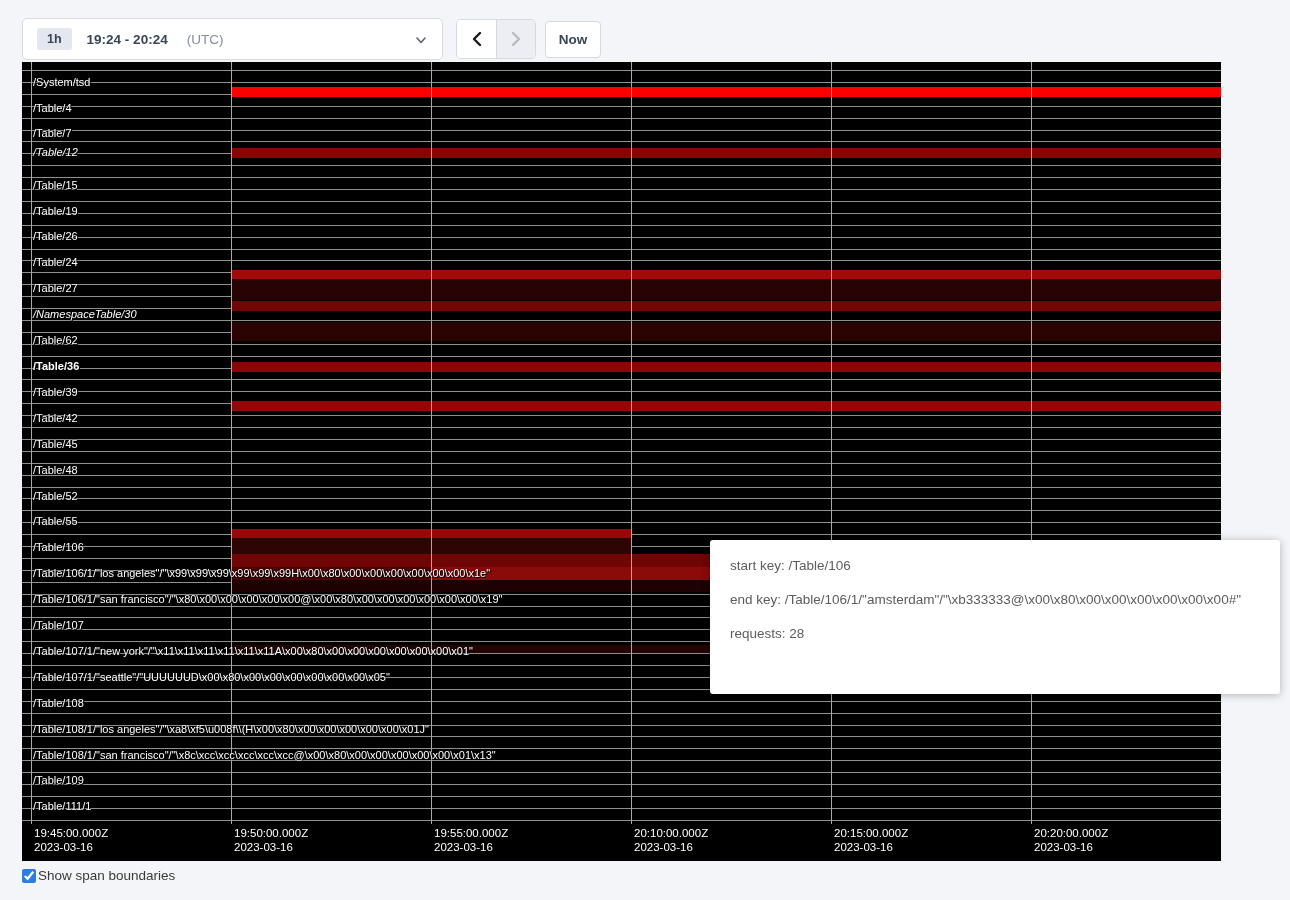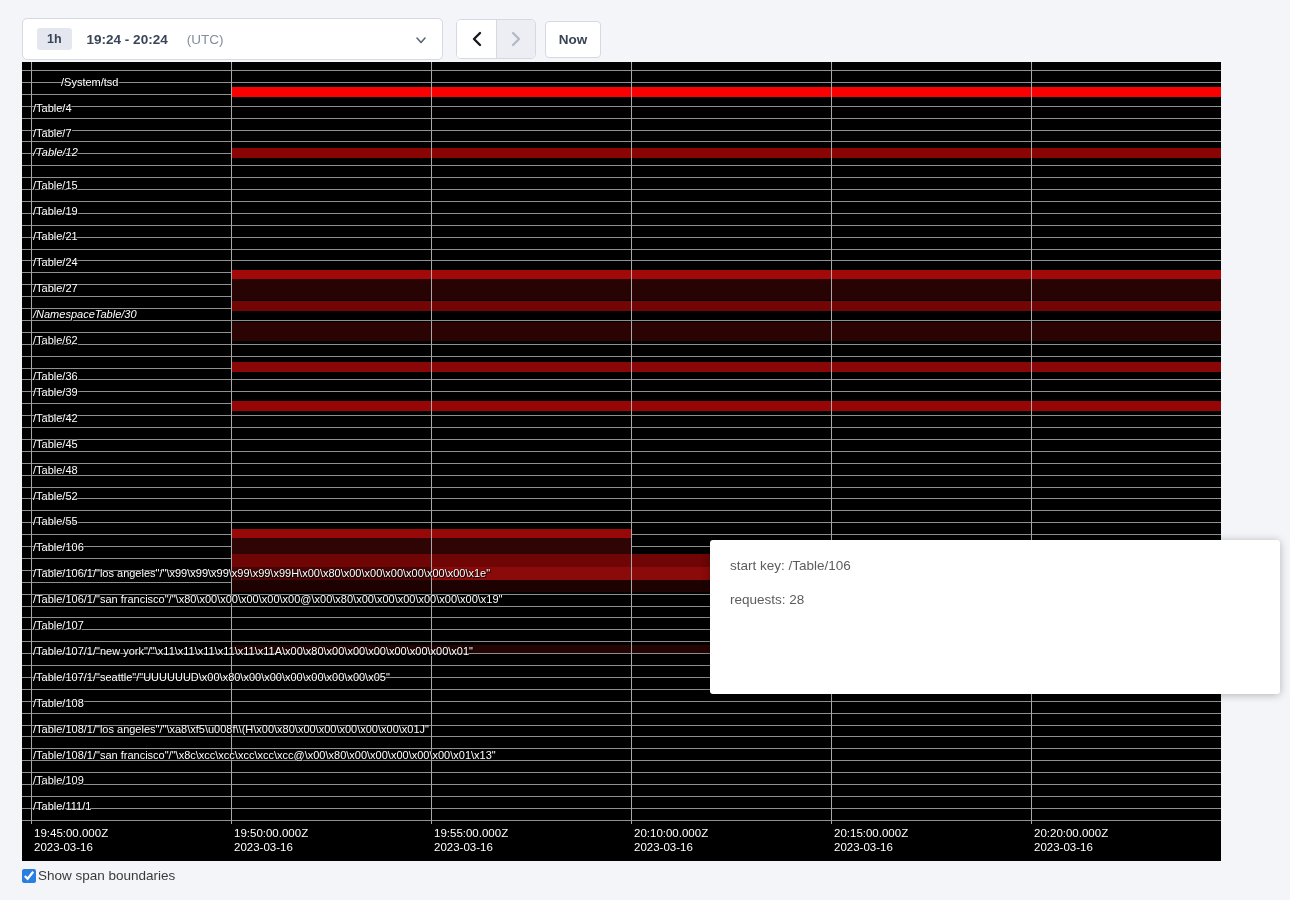--- a/index.html
+++ b/index.html
@@ -160,32 +160,32 @@
       <div class="band" style="left: 209px; top: 504.5px; width: 200px; height: 13px; background: rgb(74, 5, 5);"></div>
       <div class="band" style="left: 409px; top: 504.5px; width: 790px; height: 13px; background: rgb(139, 10, 10);"></div>
       <div class="band" style="left: 209px; top: 517.5px; width: 990px; height: 12px; background: rgb(30, 2, 2);"></div>
       <div class="band" style="left: 209px; top: 583px; width: 990px; height: 8px; background: rgb(36, 3, 3);"></div>
       <div class="vline" style="left: 9px; background: rgb(168, 168, 168);"></div>
       <div class="vline" style="left: 209px; background: rgb(168, 168, 168);"></div>
       <div class="vline" style="left: 409px; background: rgb(168, 168, 168);"></div>
       <div class="vline" style="left: 609px; background: rgb(168, 168, 168);"></div>
       <div class="vline" style="left: 809px; background: rgb(168, 168, 168);"></div>
       <div class="vline" style="left: 1009px; background: rgb(168, 168, 168);"></div>
-      <div class="row-label" style="left: 11px; top: 14px; margin-left: 28px;">/System/tsd</div>
+      <div class="row-label" style="left: 11px; top: 14px;">/System/tsd</div>
       <div class="row-label" style="left: 11px; top: 40px;">/Table/4</div>
       <div class="row-label" style="left: 11px; top: 65px;">/Table/7</div>
       <div class="row-label" style="left: 11px; top: 84px; font-style: italic;">/Table/12</div>
       <div class="row-label" style="left: 11px; top: 117px;">/Table/15</div>
       <div class="row-label" style="left: 11px; top: 143px;">/Table/19</div>
-      <div class="row-label" style="left: 11px; top: 168px;">/Table/21</div>
+      <div class="row-label" style="left: 11px; top: 168px;">/Table/26</div>
       <div class="row-label" style="left: 11px; top: 194px;">/Table/24</div>
       <div class="row-label" style="left: 11px; top: 220px;">/Table/27</div>
       <div class="row-label" style="left: 11px; top: 246px; font-style: italic;">/NamespaceTable/30</div>
       <div class="row-label" style="left: 11px; top: 272px;">/Table/62</div>
-      <div class="row-label" style="left: 11px; top: 308px;">/Table/36</div>
+      <div class="row-label" style="left: 11px; top: 298px; font-weight: bold;">/Table/36</div>
       <div class="row-label" style="left: 11px; top: 324px;">/Table/39</div>
       <div class="row-label" style="left: 11px; top: 350px;">/Table/42</div>
       <div class="row-label" style="left: 11px; top: 376px;">/Table/45</div>
       <div class="row-label" style="left: 11px; top: 402px;">/Table/48</div>
       <div class="row-label" style="left: 11px; top: 428px;">/Table/52</div>
       <div class="row-label" style="left: 11px; top: 453px;">/Table/55</div>
       <div class="row-label" style="left: 11px; top: 479px;">/Table/106</div>
       <div class="row-label" style="left: 11px; top: 505px;">/Table/106/1/"los angeles"/"\x99\x99\x99\x99\x99\x99H\x00\x80\x00\x00\x00\x00\x00\x00\x1e"</div>
       <div class="row-label" style="left: 11px; top: 531px;">/Table/106/1/"san francisco"/"\x80\x00\x00\x00\x00\x00@\x00\x80\x00\x00\x00\x00\x00\x00\x19"</div>
       <div class="row-label" style="left: 11px; top: 557px;">/Table/107</div>
@@ -217,20 +217,21 @@
         <div>2023-03-16</div>
       </div>
       <div class="x-tick" style="left: 1012px; top: 764px;">
         <div>20:20:00.000Z</div>
         <div>2023-03-16</div>
       </div>
     </div>
 
   <div class="tooltip">
     <div>start key: /Table/106</div>
+    <div>end key: /Table/106/1/"amsterdam"/"\xb333333@\x00\x80\x00\x00\x00\x00\x00\x00#"</div>
     <div>requests: 28</div>
   </div>
 
   <div class="footer">
     <input type="checkbox" id="spanbound" checked="" style="accent-color: rgb(42, 125, 225);">
     <label for="spanbound">Show span boundaries</label>
   </div>
 
 </div>
 

